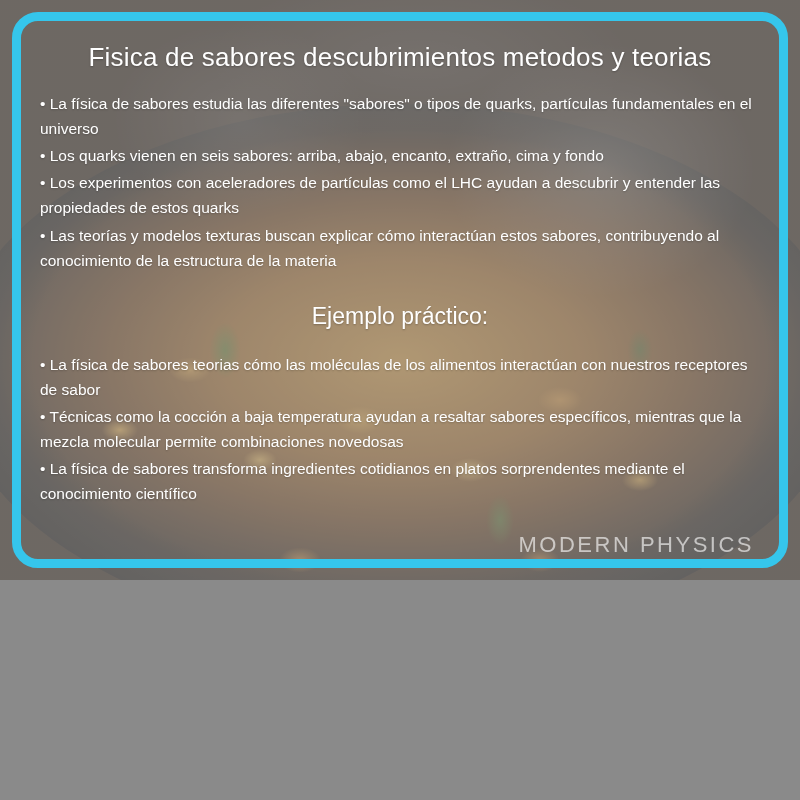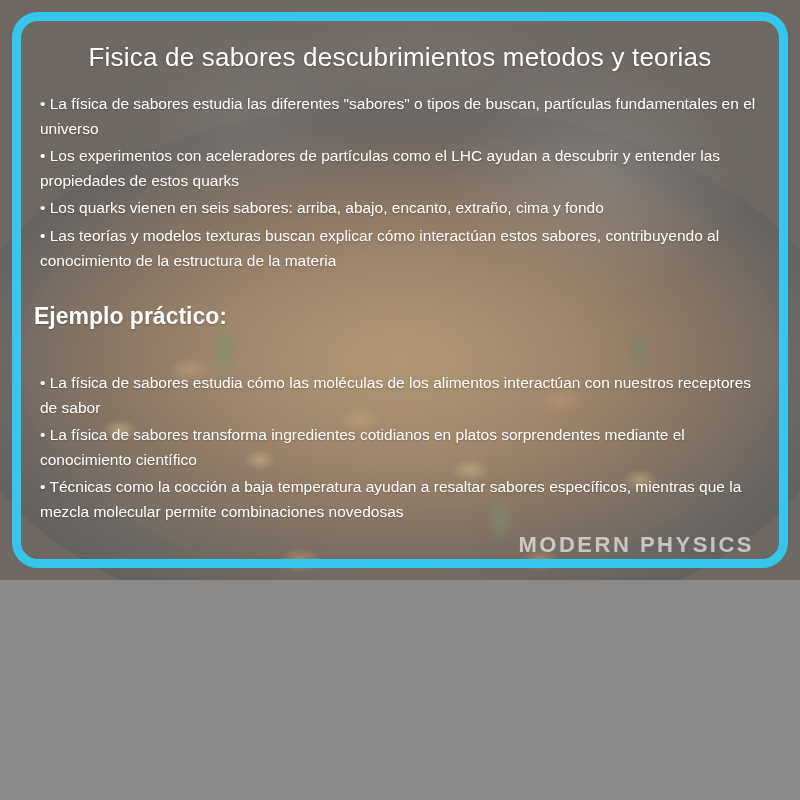--- a/index.html
+++ b/index.html
@@ -119,32 +119,32 @@
     line-height: 1.62;
     margin-bottom: 2px;
     text-shadow: 0 1px 2px rgba(0,0,0,0.22);
   }
   .bullets li::before {
     content: "• ";
   }
   .subtitle {
     color: #ffffff;
     font-size: 23px;
-    font-weight: 700;
-    text-align: left;
-    margin: 30px 0 40px 0;
+    font-weight: 400;
+    text-align: center;
+    margin: 30px 0 22px 0;
     text-shadow: 0 1px 2px rgba(0,0,0,0.25);
   }
   .watermark {
     position: absolute;
     right: 46px;
     bottom: 22px;
     color: rgba(255,255,255,0.62);
     font-size: 22px;
-    font-weight: bold;
+    font-weight: normal;
     letter-spacing: 2.5px;
   }
 </style>
 </head>
 <body>
 
 <div id="poster">
 
   <div class="photo">
     <div class="photo-pan"></div>
@@ -154,31 +154,31 @@
 
   <div class="overlay"></div>
 
   <div class="frame"></div>
 
   <div class="content">
 
     <h1 class="title">Fisica de sabores descubrimientos metodos y teorias</h1>
 
     <ul class="bullets">
-      <li>La física de sabores estudia las diferentes "sabores" o tipos de buscan, partículas fundamentales en el universo</li>
+      <li>La física de sabores estudia las diferentes "sabores" o tipos de quarks, partículas fundamentales en el universo</li>
+      <li>Los quarks vienen en seis sabores: arriba, abajo, encanto, extraño, cima y fondo</li>
       <li>Los experimentos con aceleradores de partículas como el LHC ayudan a descubrir y entender las propiedades de estos quarks</li>
-      <li>Los quarks vienen en seis sabores: arriba, abajo, encanto, extraño, cima y fondo</li>
       <li>Las teorías y modelos texturas buscan explicar cómo interactúan estos sabores, contribuyendo al conocimiento de la estructura de la materia</li>
     </ul>
 
     <h2 class="subtitle">Ejemplo práctico:</h2>
 
     <ul class="bullets">
-      <li>La física de sabores estudia cómo las moléculas de los alimentos interactúan con nuestros receptores de sabor</li>
+      <li>La física de sabores teorias cómo las moléculas de los alimentos interactúan con nuestros receptores de sabor</li>
+      <li>Técnicas como la cocción a baja temperatura ayudan a resaltar sabores específicos, mientras que la mezcla molecular permite combinaciones novedosas</li>
       <li>La física de sabores transforma ingredientes cotidianos en platos sorprendentes mediante el conocimiento científico</li>
-      <li>Técnicas como la cocción a baja temperatura ayudan a resaltar sabores específicos, mientras que la mezcla molecular permite combinaciones novedosas</li>
     </ul>
 
   </div>
 
   <div class="watermark">MODERN PHYSICS</div>
 
 </div>
 
 </body></html>

